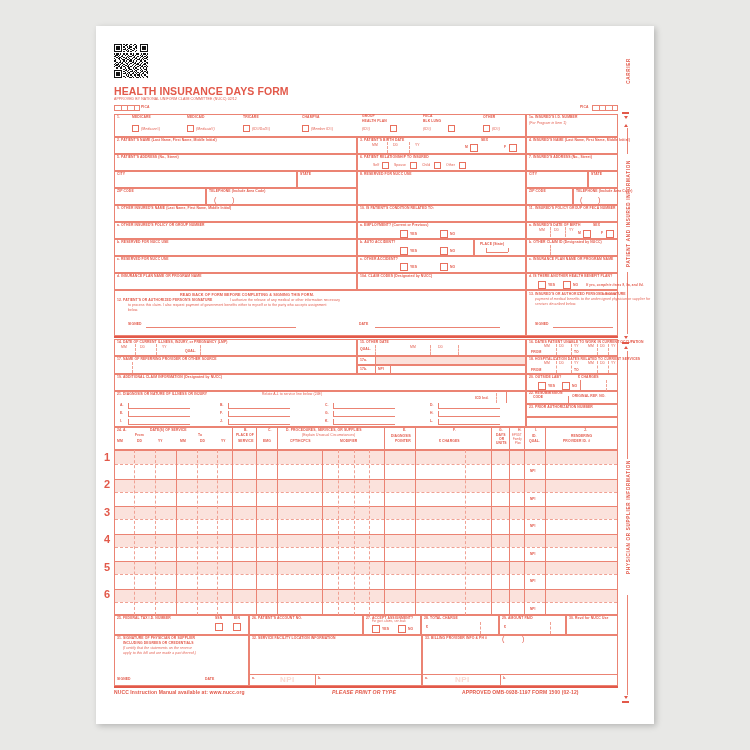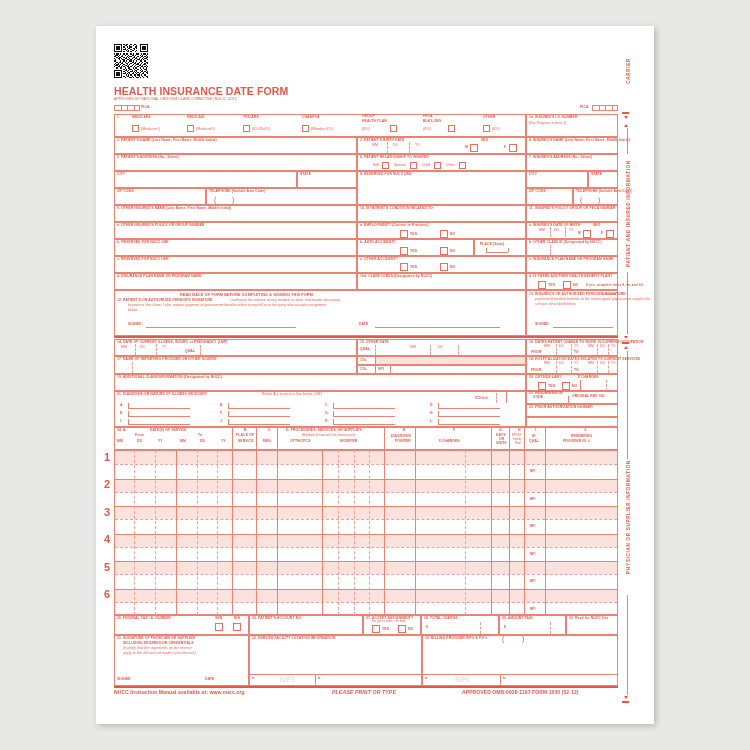--- a/index.html
+++ b/index.html
@@ -272,21 +272,21 @@
         <rect x="9" y="28" width="1" height="1"></rect>
             <rect x="13" y="28" width="2" height="1"></rect>
             <rect x="16" y="28" width="1" height="1"></rect>
             <rect x="19" y="28" width="2" height="1"></rect>
         <rect x="22" y="28" width="1" height="1"></rect>
             <rect x="25" y="28" width="1" height="1"></rect>
             <rect x="28" y="28" width="1" height="1"></rect>
       </g>
     </svg>
 
-    <div class="title" style="left:4px;top:45px;font-size:10.5px;">HEALTH INSURANCE DATE FORM</div>
+    <div class="title" style="left:4px;top:45px;font-size:10.5px;">HEALTH INSURANCE DAYS FORM</div>
     <div class="lbl" style="left:4px;top:58px;font-size:3.5px;">APPROVED BY NATIONAL UNIFORM CLAIM COMMITTEE (NUCC) 02/12</div>
 
     <div class="bx bd" style="left:4px;top:65px;width:26px;height:6px;"></div>
     <div class="vline" style="left:10.5px;top:65px;height:6px;"></div>
     <div class="vline" style="left:17px;top:65px;height:6px;"></div>
     <div class="vline" style="left:23.5px;top:65px;height:6px;"></div>
     <div class="lbl b" style="left:31px;top:66.3px;">PICA</div>
 
     <div class="lbl b" style="left:470px;top:66.3px;">PICA</div>
     <div class="bx bd" style="left:482px;top:65px;width:26px;height:6px;"></div>

